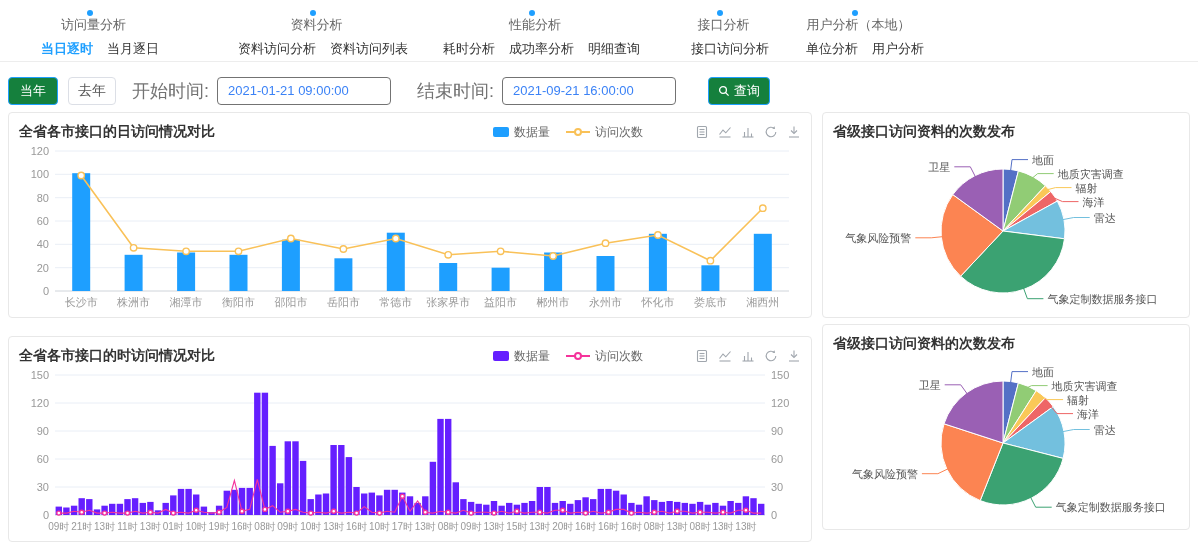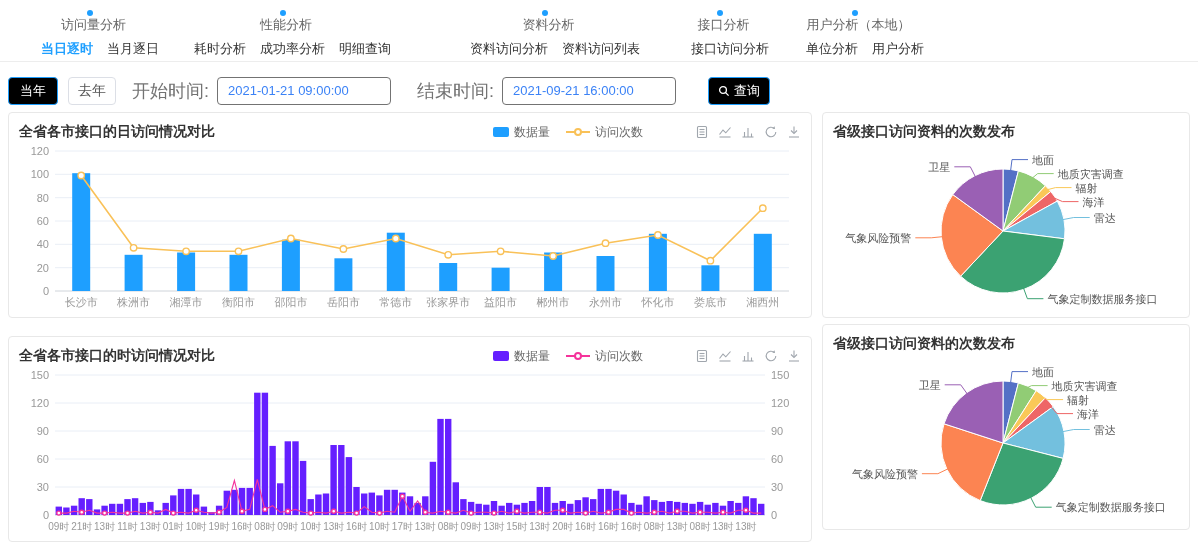--- a/index.html
+++ b/index.html
@@ -14,21 +14,21 @@
   .bullet { width:6px; height:6px; border-radius:50%; background:#1e9fff; margin-right:7px; }
   .nav-items { margin:6px 0 0 13px; display:flex; gap:14px; font-size:13px; color:#333; }
   .nav-items span { cursor:pointer; }
   .nav-items .active { color:#1e9fff; font-weight:bold; }
   .g2{margin-left:22px}.g3{margin-left:66px}.g4{margin-left:38px}.g5{margin-left:24px}
 
   
   .toolbar { display:flex; align-items:center; padding:15px 8px 0 8px; height:42px; }
   .btn { height:28px; border-radius:4px; font-size:13px; cursor:pointer;
          display:inline-flex; align-items:center; justify-content:center; }
-  .btn-primary { background:#000000; color:#fff; border:1px solid #1e9fff; width:50px;font-family:Liberation Serif, serif; }
+  .btn-primary { background:#15803d; color:#fff; border:1px solid #1e9fff; width:50px;font-family:Liberation Serif, serif; }
   .btn-plain { background:#fff; color:#555; border:1px solid #dcdfe6; width:48px; margin-left:10px; font-size:14px;}
   .tb-label { margin-left:16px; font-size:18px; color:#737373; }
   .tb-input { margin-left:8px; width:174px; height:28px; border:1px solid #737373; border-radius:4px;
               padding:0 10px; font-size:13px; color:#3b82f6; font-family:inherit; outline:none; }
   .tb-label2 { margin-left:26px; }
   .btn-search { margin-left:32px; width:62px; gap:4px; }
   .btn-search svg { display:block; }
 
   
   .main { display:flex; gap:10px; padding:8px; }
@@ -56,39 +56,39 @@
   <div class="nav-group">
     <div class="title-row">
         <span class="bullet"></span>
       <span>访问量分析</span>
       </div>
     <div class="nav-items">
       <span class="active">当日逐时</span>
       <span>当月逐日</span>
     </div>
   </div>
+  <div class="nav-group g3">
+    <div class="title-row">
+        <span class="bullet"></span>
+      <span>资料分析</span>
+      </div>
+    <div class="nav-items">
+      <span>资料访问分析</span>
+      <span>资料访问列表</span>
+    </div>
+  </div>
   <div class="nav-group g2">
     <div class="title-row">
         <span class="bullet"></span>
       <span>性能分析</span>
       </div>
     <div class="nav-items">
       <span>耗时分析</span>
       <span>成功率分析</span>
       <span>明细查询</span>
-    </div>
-  </div>
-  <div class="nav-group g3">
-    <div class="title-row">
-        <span class="bullet"></span>
-      <span>资料分析</span>
-      </div>
-    <div class="nav-items">
-      <span>资料访问分析</span>
-      <span>资料访问列表</span>
     </div>
   </div>
   <div class="nav-group g4">
     <div class="title-row">
         <span class="bullet"></span>
       <span>接口分析</span>
       </div>
     <div class="nav-items">
       <span>接口访问分析</span>
     </div>

